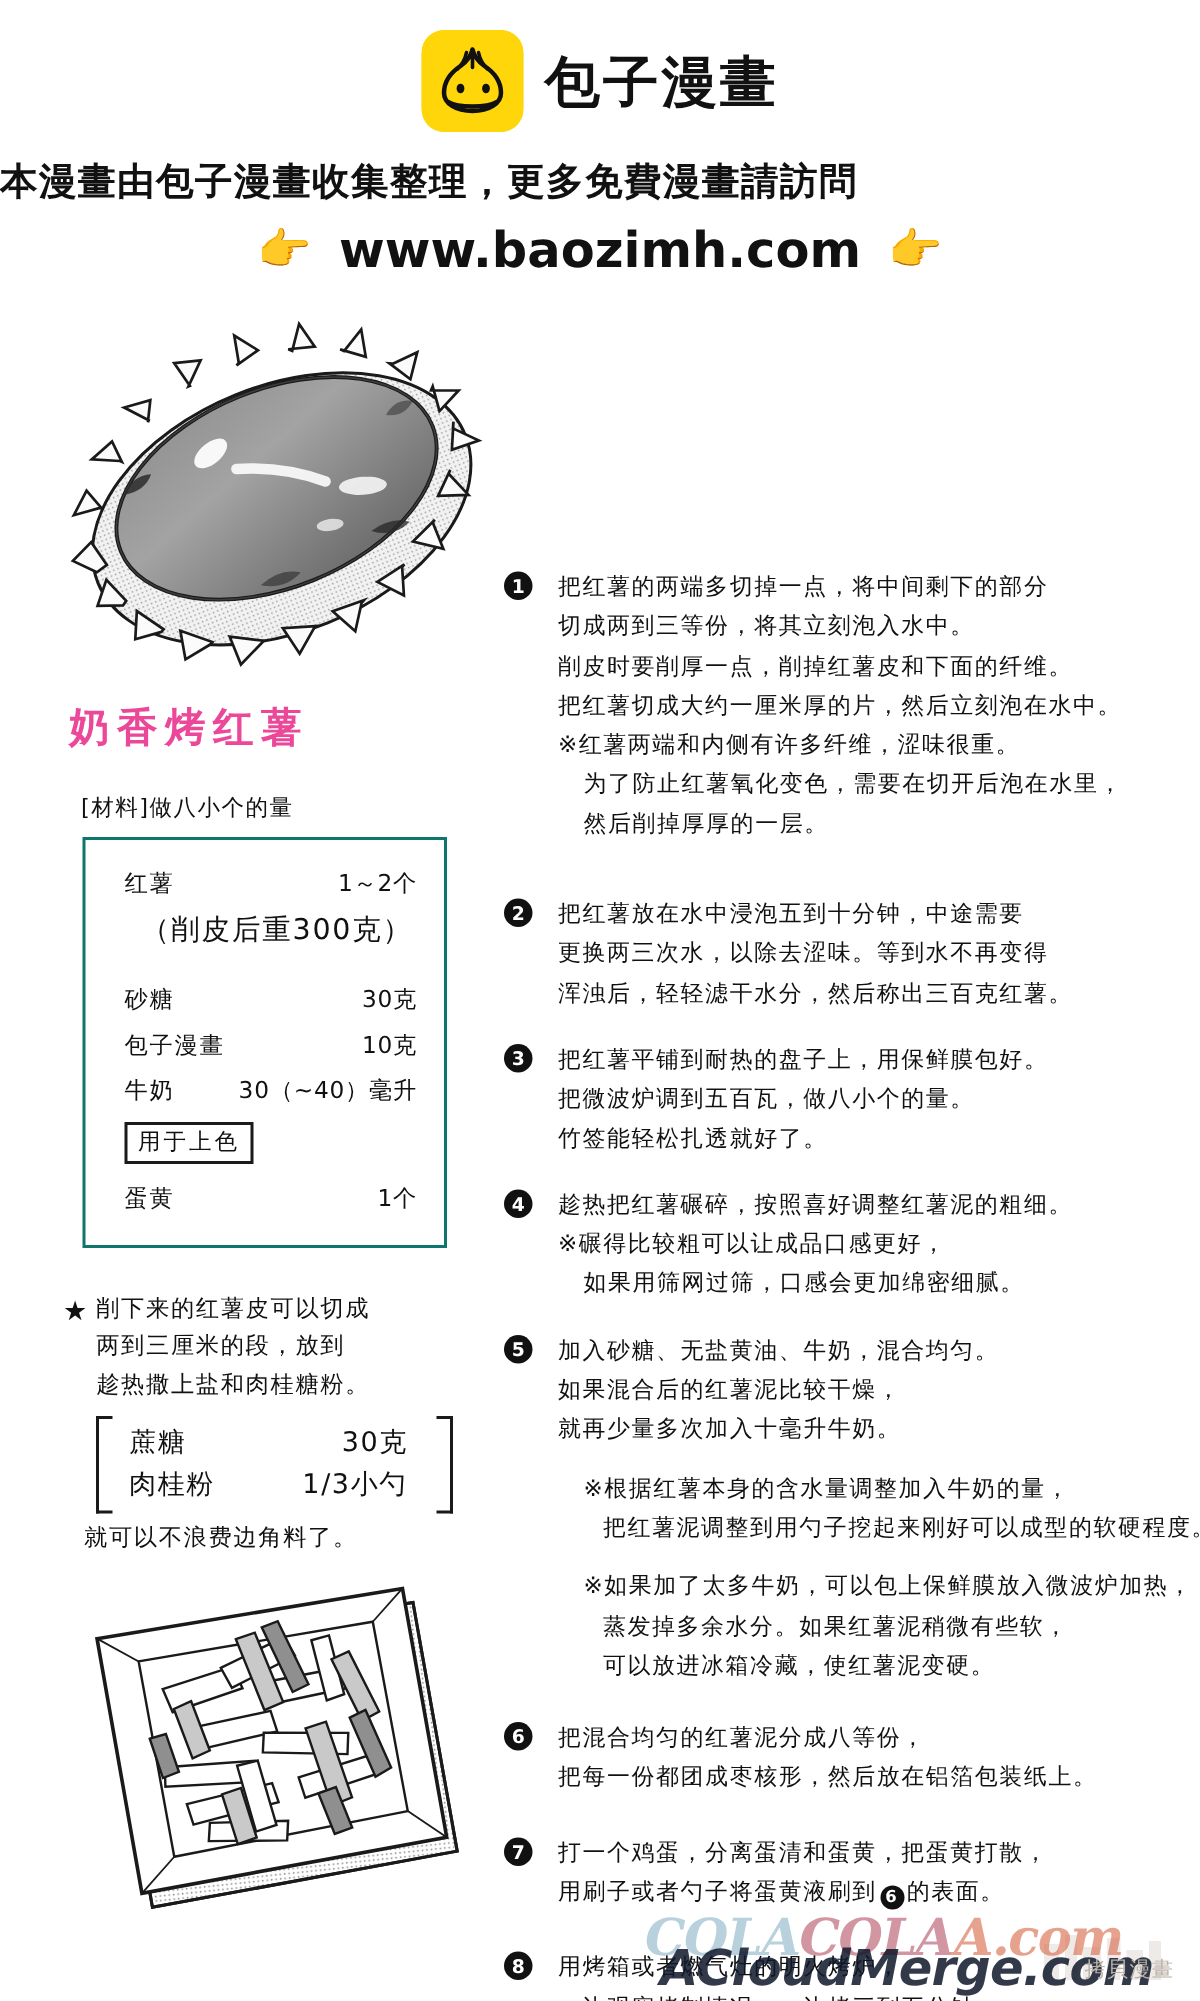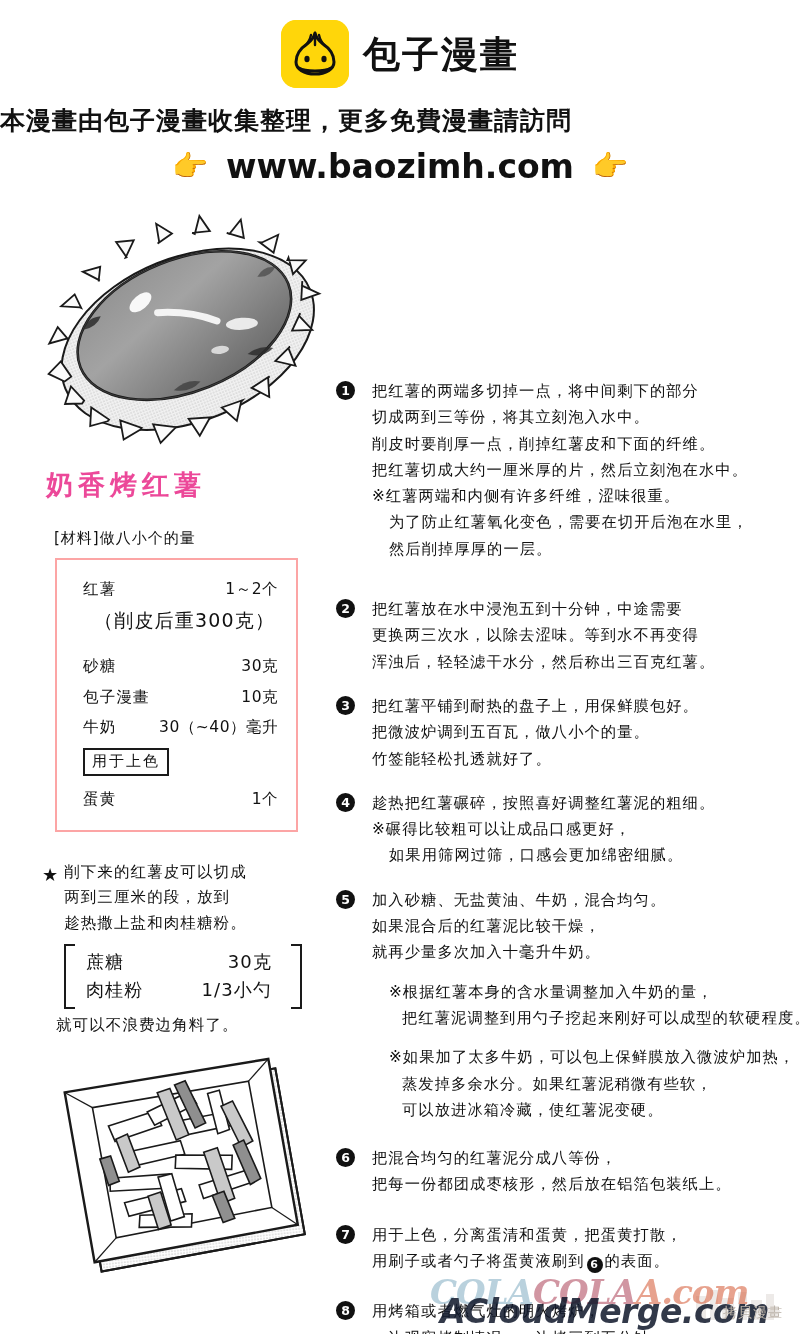--- a/index.html
+++ b/index.html
@@ -107,21 +107,21 @@
     font-size: 15px;
     letter-spacing: 1px;
     color: #111;
   }
 
   
   .ing-box {
     margin-top: 10px;
     margin-left: 21px;
     width: 243px;
-    border: 2px solid #fca5a5;
+    border: 2px solid #0f766e;
     padding: 14px 0 16px 0;
     box-sizing: border-box;
   }
   .ing-row {
     display: flex;
     justify-content: space-between;
     font-size: 15.5px;
     letter-spacing: 1.2px;
     padding: 0 18px 0 26px;
     line-height: 1.95;
@@ -575,21 +575,21 @@
       <div class="step-num">6</div>
       <div class="step-body">
         <div class="ln">把混合均匀的红薯泥分成八等份，</div>
         <div class="ln">把每一份都团成枣核形，然后放在铝箔包装纸上。</div>
       </div>
     </div>
 
     <div class="step" style="margin-top:24px">
       <div class="step-num">7</div>
       <div class="step-body">
-        <div class="ln">用于上色，分离蛋清和蛋黄，把蛋黄打散，</div>
+        <div class="ln">打一个鸡蛋，分离蛋清和蛋黄，把蛋黄打散，</div>
         <div class="ln"><span>用刷子或者勺子将蛋黄液刷到</span><span class="inline-circ">6</span><span>的表面。</span></div>
       </div>
     </div>
 
     <div class="step" style="margin-top:24px">
       <div class="step-num">8</div>
       <div class="step-body">
         <div class="ln">用烤箱或者燃气灶的明火烤炉，</div>
         <div class="ln">一边观察烤制情况，一边烤三到五分钟。</div>
 

